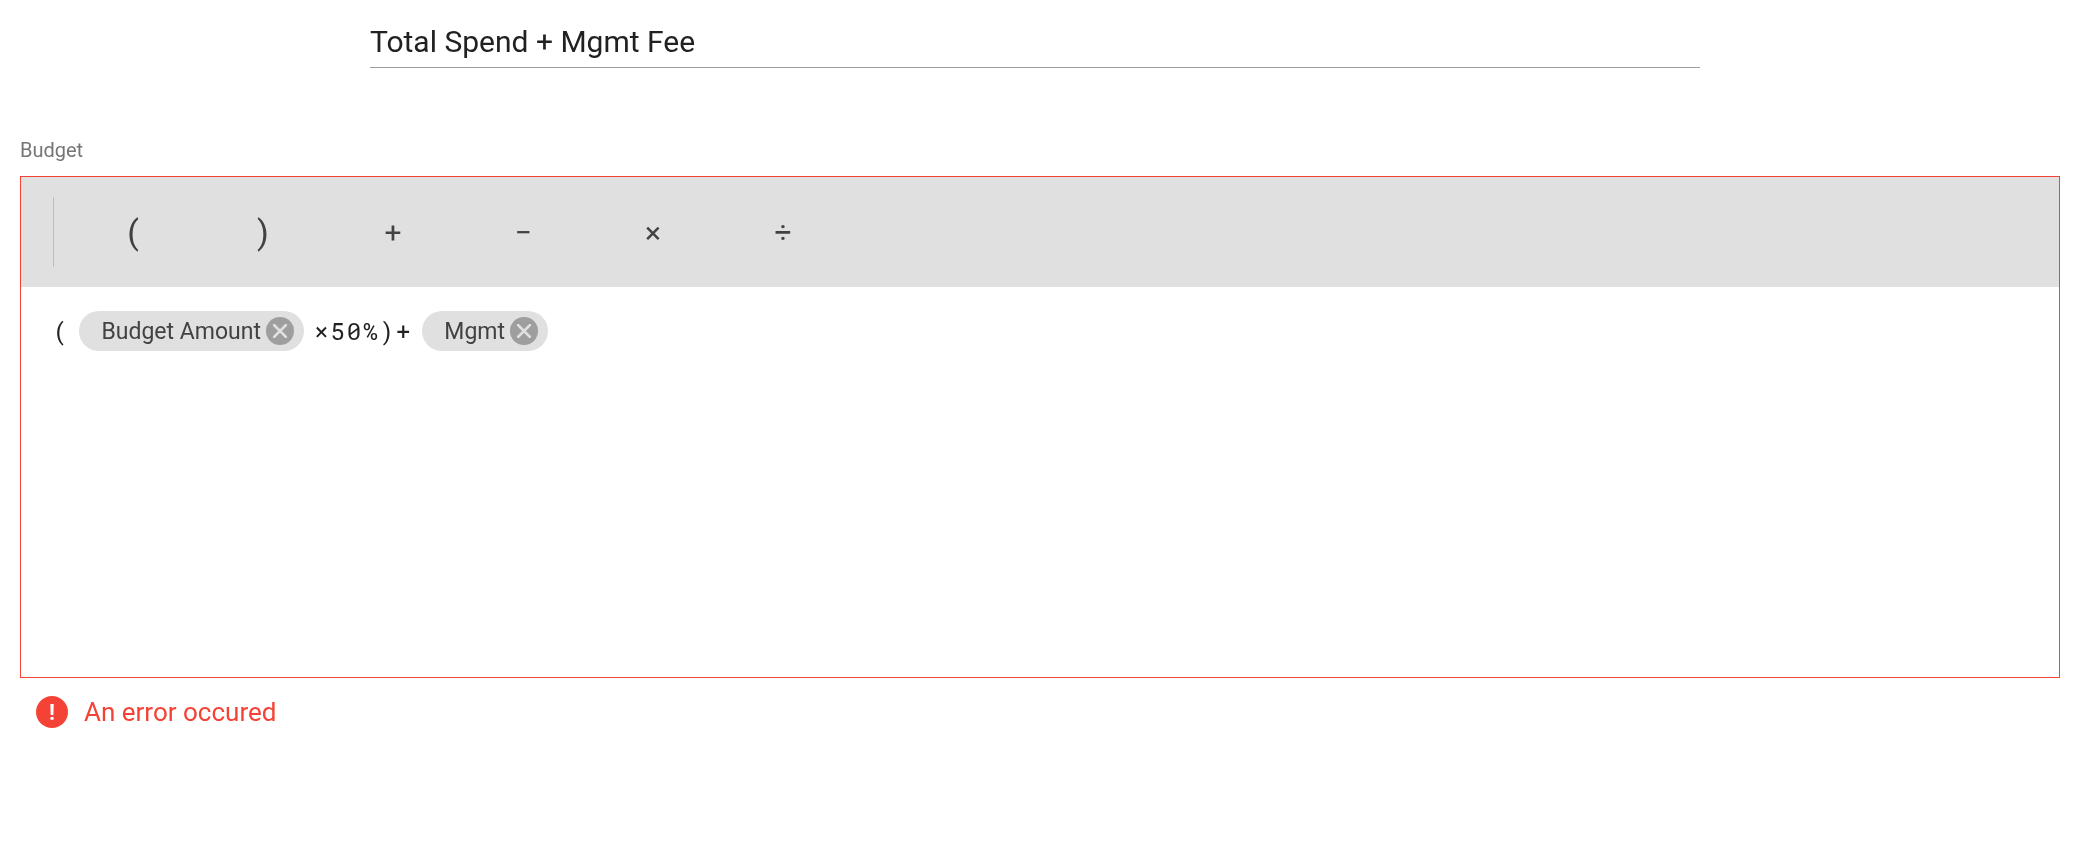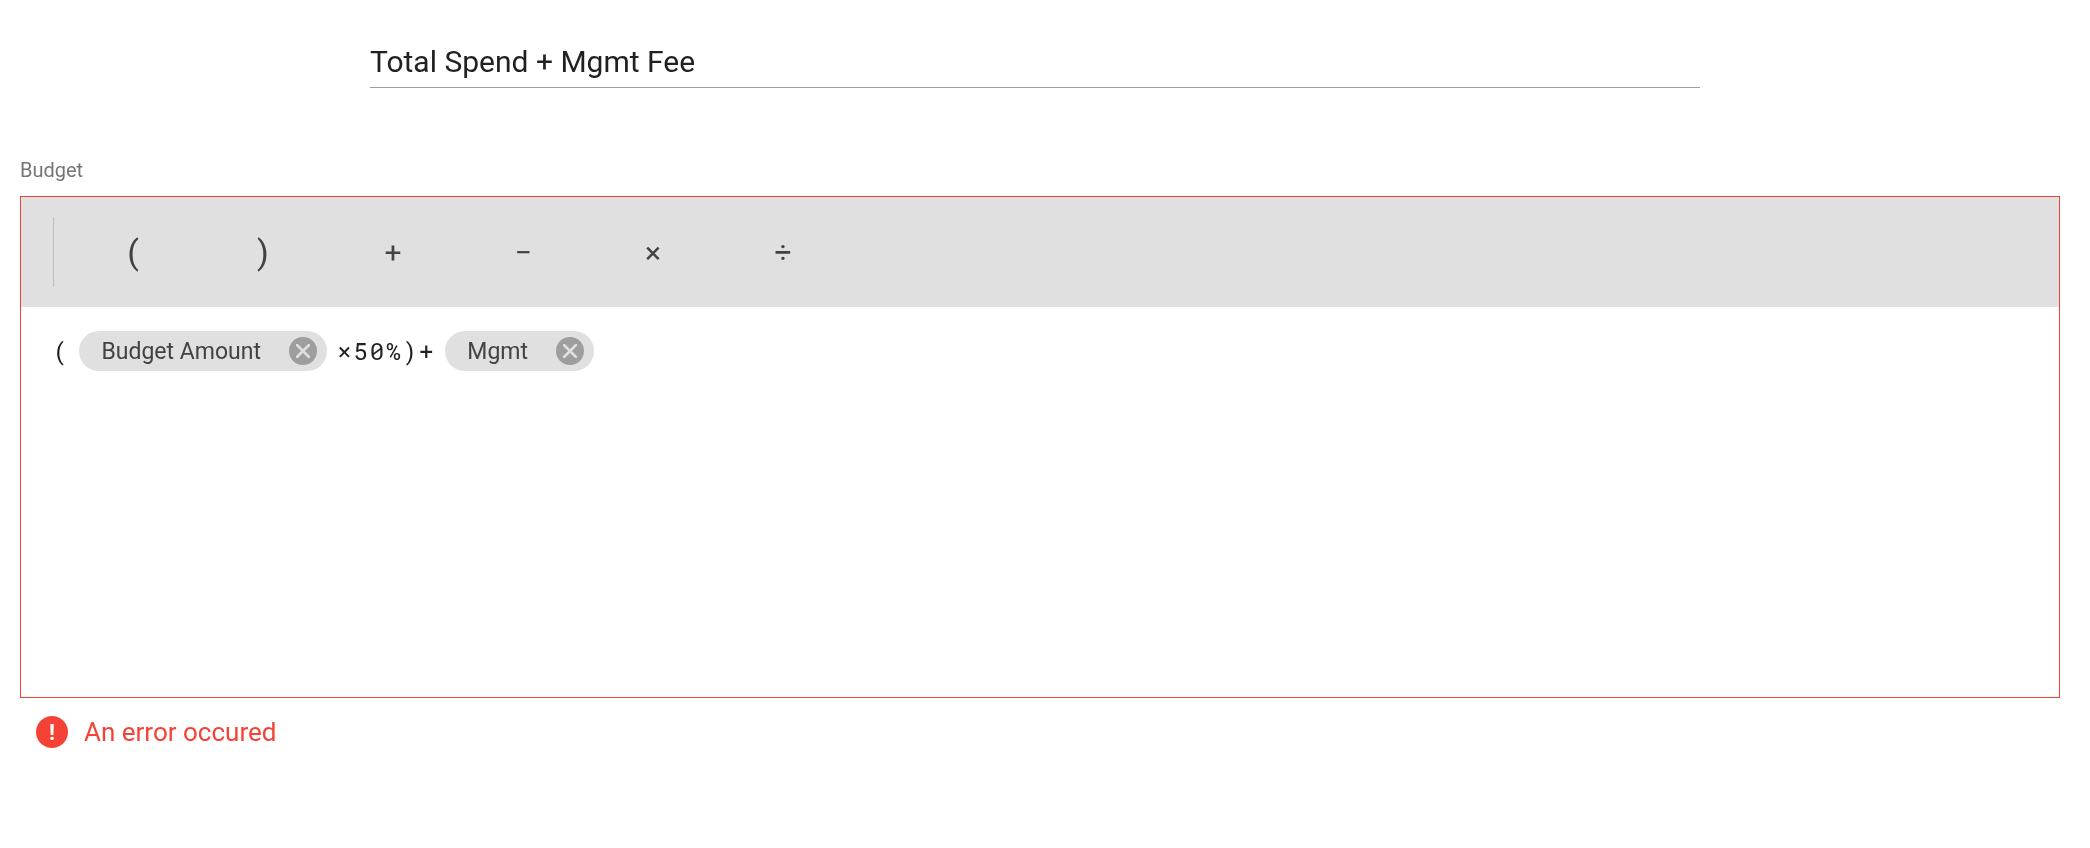--- a/index.html
+++ b/index.html
@@ -28,21 +28,20 @@
     .name-input {
       width: 100%;
       font-size: 30px;
       color: #212121;
       border: none;
       border-bottom: 1px solid #9e9e9e;
       padding: 4px 0 8px 0;
       outline: none;
       background: transparent;
       font-family: inherit;
-      margin-top: 20px;
     }
     .formula-label {
       font-size: 20px;
       color: #757575;
       margin-bottom: 14px;
       display: block;
     }
     .formula-box {
       border: 1px solid #f44336;
       width: 2040px;
@@ -105,21 +104,21 @@
       white-space: pre;
     }
     .chip {
       display: inline-flex;
       align-items: center;
       background: #e0e0e0;
       border-radius: 22px;
       padding: 6px 10px 6px 22px;
       font-size: 23px;
       color: #424242;
-      gap: 28px;
+      gap: 5px;
       margin: 0 4px;
     }
     .chip-remove {
       width: 28px;
       height: 28px;
       border-radius: 50%;
       background: #9e9e9e;
       color: #e0e0e0;
       display: flex;
       align-items: center;

